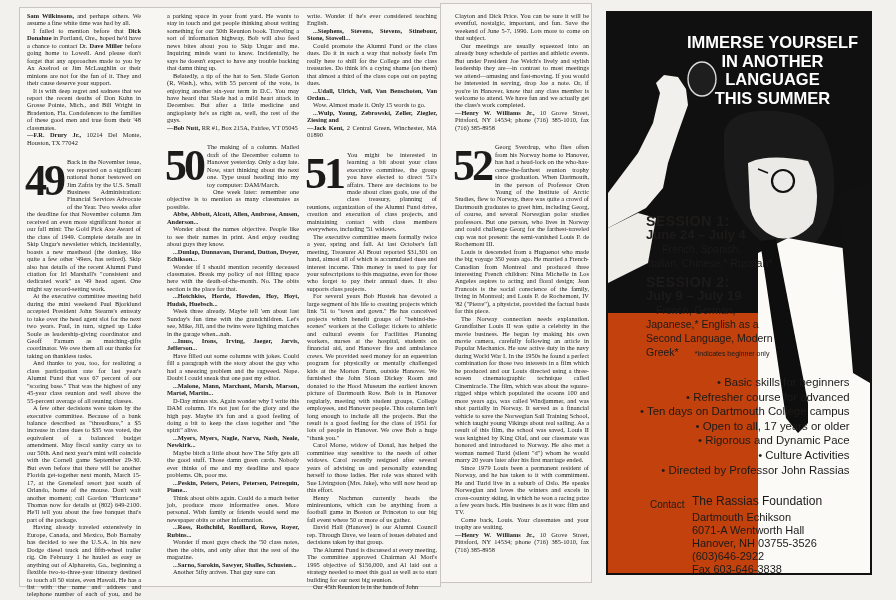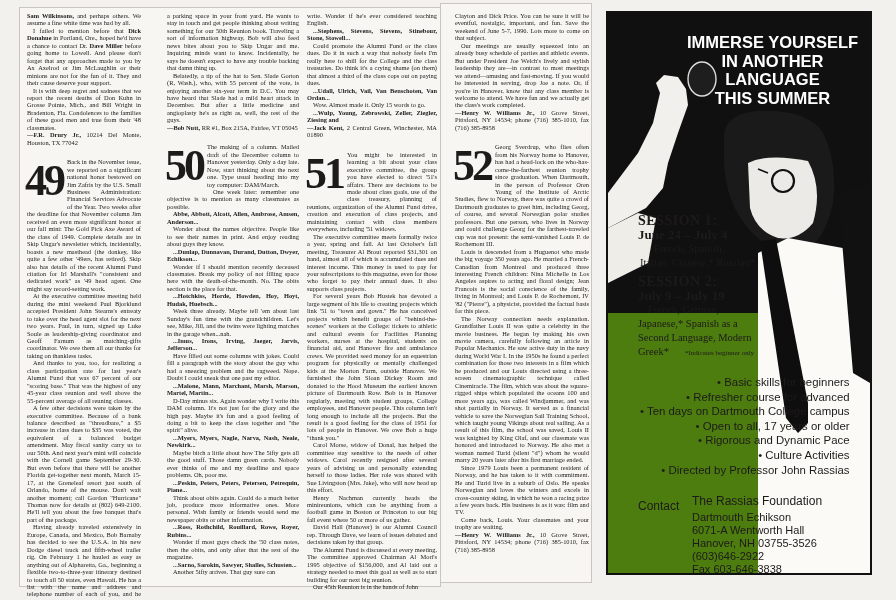--- a/index.html
+++ b/index.html
@@ -12,21 +12,21 @@
   .c2{left:167px;width:132px;}
   .c3{left:307px;width:130px;}
   .c4{left:455px;width:134px;}
   .col p{margin:0;text-indent:6px;}
   .col p.ni{text-indent:0;}
   .col b{font-weight:bold;}
   .num{float:left;font-size:44px;line-height:46px;font-weight:bold;margin:0 4px 0 -2px;letter-spacing:-3px;font-family:"Liberation Serif",serif;}
   .sec{margin-top:12px;}
   .names{font-weight:bold;text-indent:6px;}
   .folio{position:absolute;font-size:7px;color:#333;margin-top:36px;}
-  .sess{position:absolute;font-family:Liberation Serif, serif;}
+  .sess{position:absolute;font-family:Liberation Sans, sans-serif;margin-left:8px;}
   .sess-t{font-weight:900;font-size:14px;line-height:14px;letter-spacing:0.5px;}
   .sess-d{font-weight:bold;font-size:13px;line-height:14px;}
   .sess-l{font-size:10.5px;line-height:14px;}
   .bul{position:absolute;left:20px;top:172px;font-family:"Liberation Sans",sans-serif;font-size:11.4px;line-height:14.6px;}
   .bul div{padding-left:10px;text-indent:-10px;text-align:right;}
 </style>
 </head>
 <body>
 
 <div class="page page-left"></div>
@@ -110,21 +110,21 @@
     <p>Come back, Louis. Your classmates and your trophy are waiting.</p>
     <p class="ni"><b>—Henry W. Williams Jr.,</b><span> 10 Grove Street, Pittsford, NY 14534; phone (716) 385-1010, fax (716) 385-8958</span></p>
   </div>
 </div>
 
 <div class="folio" style="left:28px;top:580px;">38</div>
 <div class="folio" style="left:309px;top:580px;letter-spacing:0.3px;">DARTMOUTH ALUMNI MAGAZINE</div>
 <div class="folio" style="left:464px;top:584px;">MARCH 1995</div>
 <div class="folio" style="left:866px;top:580px;">39</div>
 
-<div style="position:absolute;left:606px;top:11px;width:266px;height:564px;border:2px solid #111;box-sizing:border-box;background:#4d7c0f;overflow:hidden;">
+<div style="position:absolute;left:606px;top:11px;width:266px;height:564px;border:2px solid #111;box-sizing:border-box;background:#c2410c;overflow:hidden;">
   <div style="position:absolute;left:0;top:0;width:262px;height:300px;background:#101010;"></div>
   <svg style="position:absolute;left:0;top:0;" width="262" height="560">
     <path d="M0 180 L30 140 L45 110 L52 80 L48 70 L56 62 L70 64 L78 76 L80 92 L70 120 L60 150 L55 175 L38 195 L0 215 Z" fill="#f1f0ec"></path>
     <ellipse cx="94" cy="66" rx="14" ry="17" fill="#1e1e1e" stroke="#dcdcdc" stroke-width="1.4"></ellipse>
     <path d="M0 215 L30 200 L48 205 L40 250 L0 270 Z" fill="#eeede8"></path>
     <path d="M116 120 Q120 100 150 98 Q200 96 215 120 Q230 150 225 190 Q215 235 190 240 Q160 240 140 215 Q118 190 116 150 Z" fill="#1a1a1a"></path>
     <path d="M140 150 Q160 140 200 148 Q215 175 205 210 Q190 228 170 225 Q148 218 142 195 Z" fill="#ebeae6"></path>
     <circle cx="175" cy="168" r="11" fill="none" stroke="#111" stroke-width="2.2"></circle>
     <path d="M160 160 L150 156" stroke="#111" stroke-width="1.5"></path>
     <path d="M150 240 L180 225 L262 240 L262 560 L150 560 Z" fill="#fbfaf6"></path>
@@ -140,35 +140,35 @@
   <div class="sess" style="left:30px;top:201px;">
     <div class="sess-t">SESSION 1:</div>
     <div class="sess-d">June 24 – July 4</div>
     <div class="sess-l" style="padding-left:16px;">French, Spanish,</div>
     <div class="sess-l" style="padding-left:2px;">Italian, Chinese,* Russian*</div>
   </div>
   <div class="sess" style="left:30px;top:262px;">
     <div class="sess-t">SESSION 2:</div>
     <div class="sess-d">July 9 – July 19</div>
     <div class="sess-l" style="padding-left:10px;">French, German,</div>
-    <div class="sess-l">Japanese,* Spanish as a</div>
+    <div class="sess-l">Japanese,* English as a</div>
     <div class="sess-l">Second Language, Modern</div>
     <div class="sess-l"><span>Greek*</span><span style="font-size:7px;margin-left:16px;">*Indicates beginner only</span></div>
   </div>
   <div class="bul" style="left:32px;top:362px;">
     <div>• <span>Basic skills for beginners</span></div>
     <div>• <span>Refresher course for advanced</span></div>
     <div>• <span>Ten days on Dartmouth College campus</span></div>
     <div>• <span>Open to all, 17 years or older</span></div>
     <div>• <span>Rigorous and Dynamic Pace</span></div>
     <div>• <span>Culture Activities</span></div>
     <div>• <span>Directed by Professor John Rassias</span></div>
   </div>
   <div style="position:absolute;left:26px;top:480px;font-family:'Liberation Sans',sans-serif;">
-    <span style="font-size:12px;position:absolute;left:4px;top:6px;">Contact</span>
+    <span style="font-size:10px;position:absolute;left:16px;top:6px;">Contact</span>
     <div style="position:absolute;left:58px;top:0;width:190px;">
       <div style="font-size:12px;line-height:16px;">The Rassias Foundation</div>
       <div style="font-size:11px;line-height:13px;margin-top:2px;">Dartmouth Echikson</div>
       <div style="font-size:11px;line-height:13px;">6071-A Wentworth Hall</div>
       <div style="font-size:11px;line-height:13px;">Hanover, NH 03755-3526</div>
       <div style="font-size:11px;line-height:13px;">(603)646-2922</div>
       <div style="font-size:11px;line-height:13px;">Fax 603-646-3838</div>
     </div>
   </div>
 </div>

